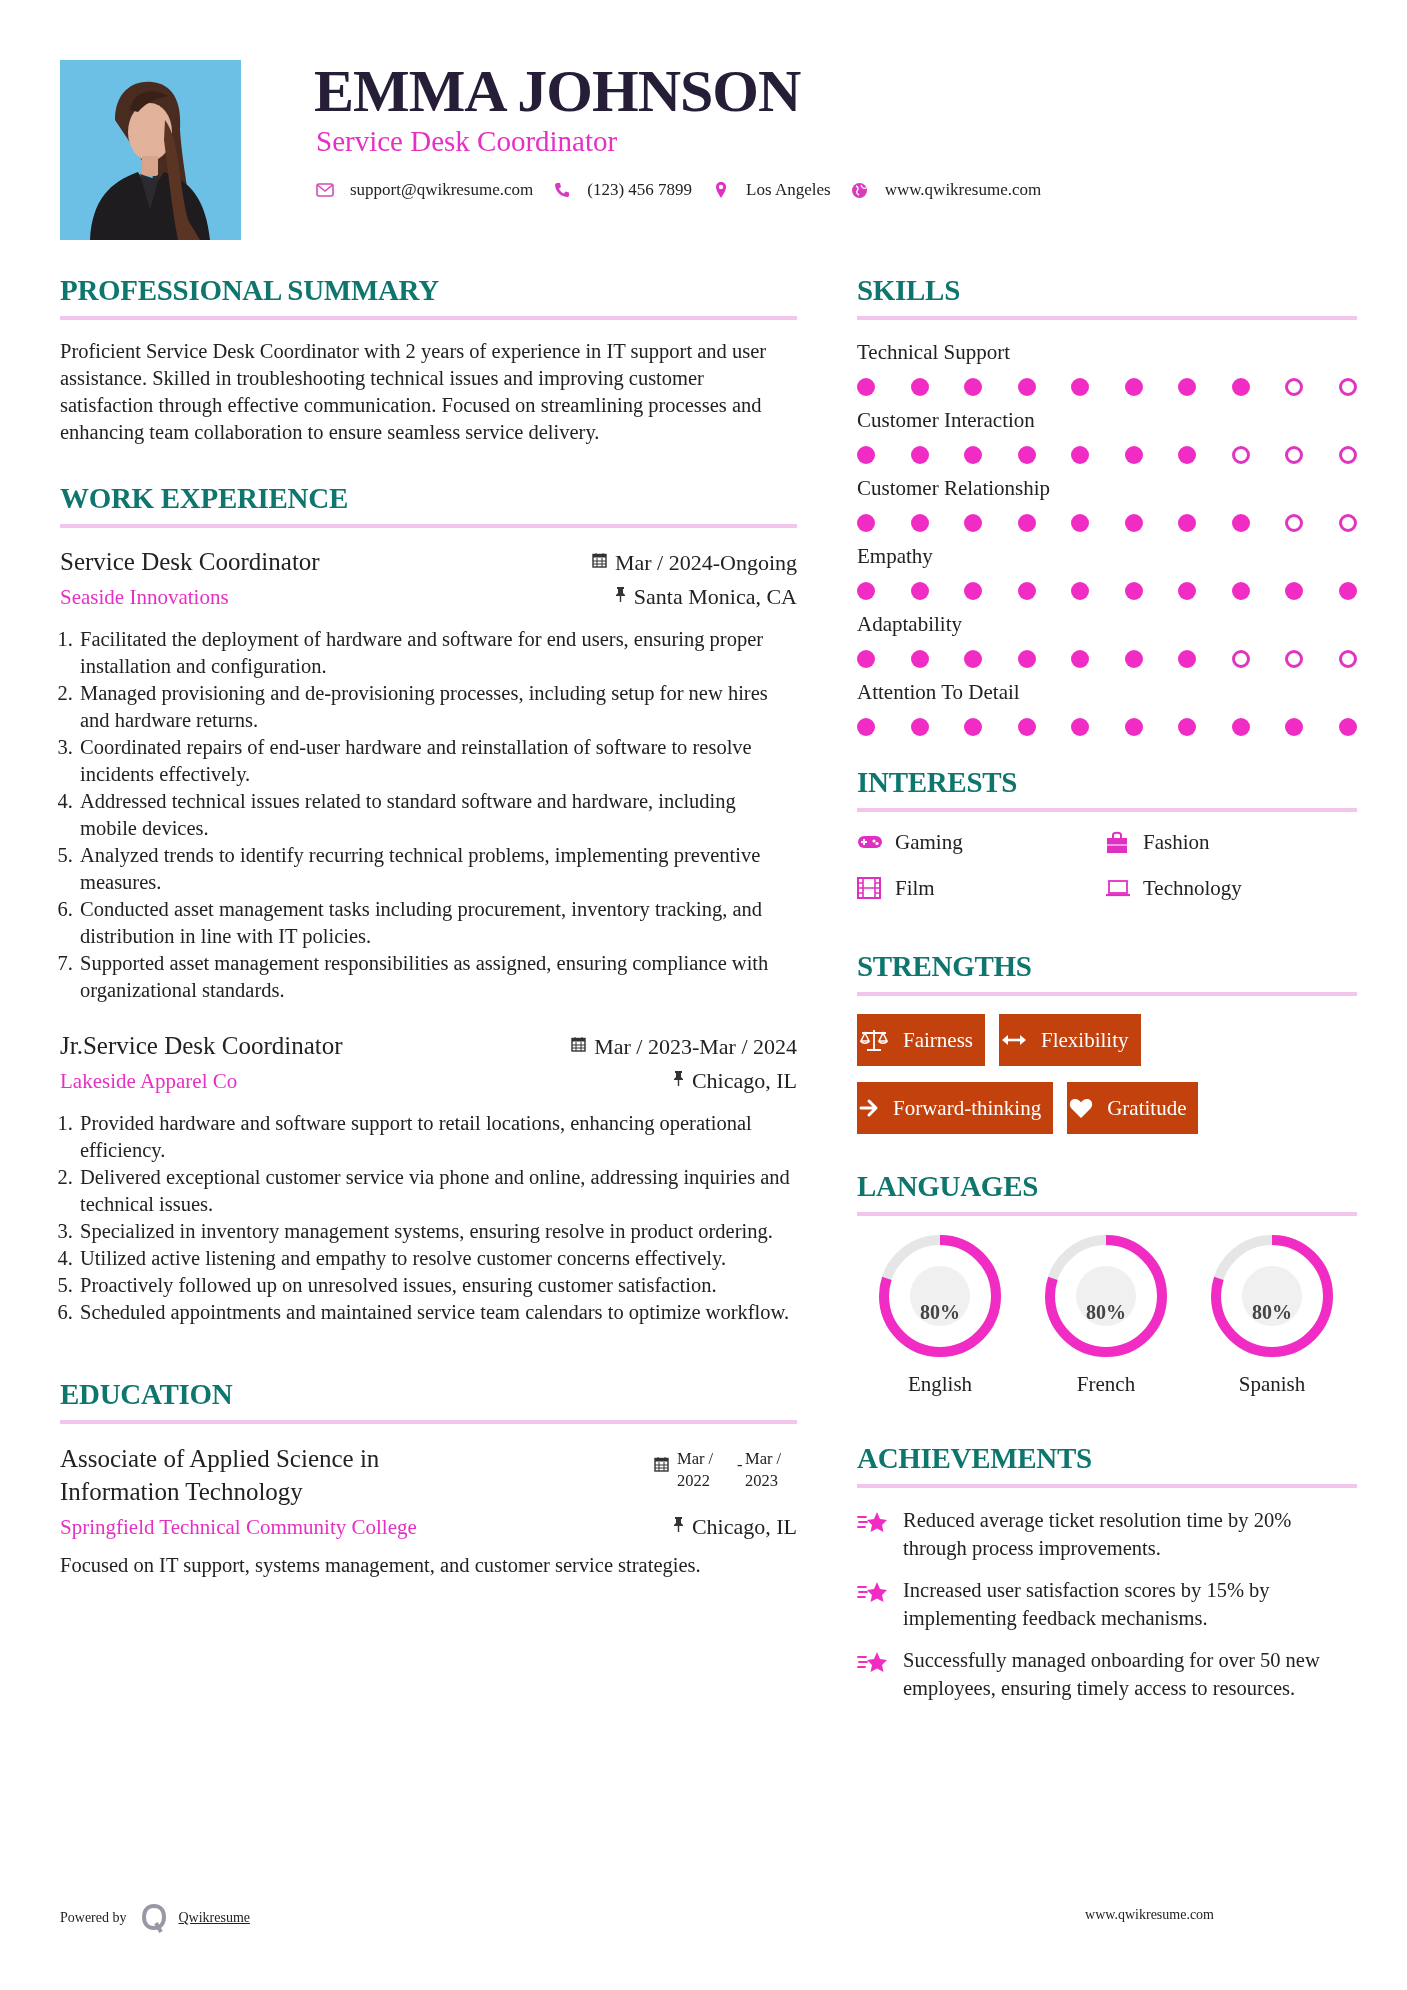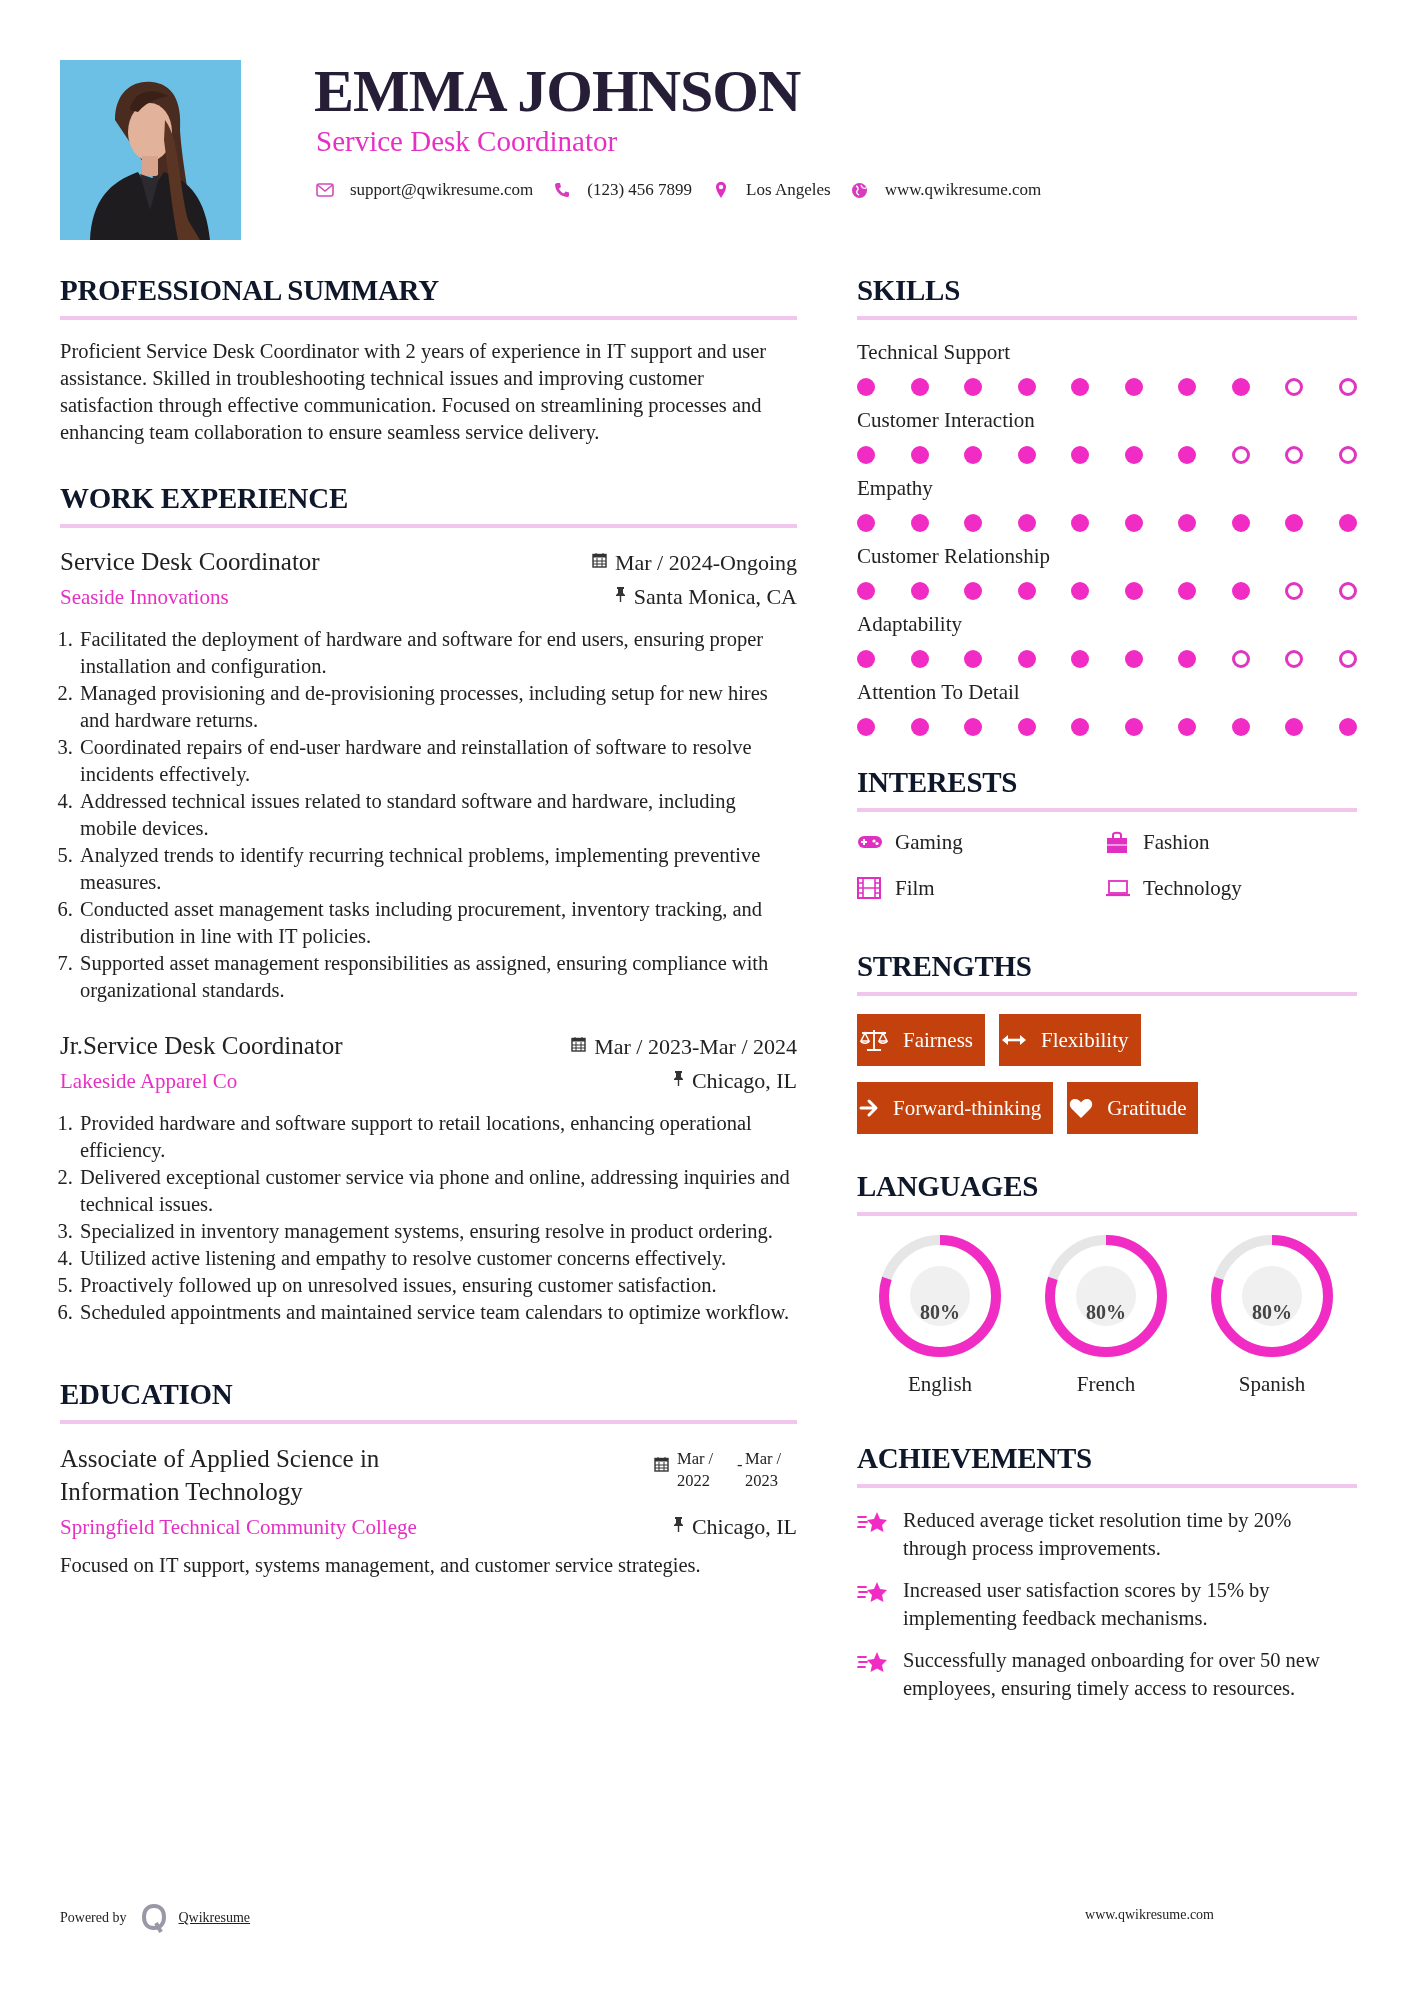--- a/index.html
+++ b/index.html
@@ -12,21 +12,21 @@
 
   .name { position: absolute; left: 314px; top: 56px; font-size: 60px; font-weight: bold; color: #261d37; letter-spacing: -1px; line-height: 70px; }
   .job-title { position: absolute; left: 316px; top: 123px; font-size: 29px; color: #e62fc3; line-height: 36px; }
   .contacts { position: absolute; left: 316px; top: 178px; display: flex; align-items: center; font-size: 17px; color: #222; height: 24px; }
   .contact { display: flex; align-items: center; margin-right: 20px; }
   .contact .ic { width: 18px; height: 18px; margin-right: 16px; display: inline-flex; align-items: center; justify-content: center; }
 
   .col-left { position: absolute; left: 60px; top: 272px; width: 737px; }
   .col-right { position: absolute; left: 857px; top: 272px; width: 500px; }
 
-  .sec-title { font-size: 29px; font-weight: bold; color: #0f172a; line-height: 36px; letter-spacing: -0.3px; }
+  .sec-title { font-size: 29px; font-weight: bold; color: #0f766e; line-height: 36px; letter-spacing: -0.3px; }
   .sec-rule { height: 4px; background: #f2c5ec; margin-top: 8px; margin-bottom: 18px; }
 
   .summary { font-size: 20.5px; line-height: 27px; color: #222; }
 
   .job { margin-bottom: 22px; }
   .job-head { display: flex; justify-content: space-between; align-items: flex-start; }
   .job-role { font-size: 25px; color: #222; line-height: 32px; }
   .job-meta { font-size: 22px; color: #222; display: flex; align-items: flex-start; line-height: 22px; margin-top: 6px; padding-left: 7px; }
   .job-meta .ic { margin-right: 8px; display: inline-flex; }
   .job-sub { display: flex; justify-content: space-between; align-items: center; margin-top: 4px; }
@@ -281,47 +281,47 @@
               <span class="dot"></span>
               <span class="dot"></span>
               <span class="dot"></span>
               <span class="dot"></span>
               <span class="dot empty"></span>
               <span class="dot empty"></span>
               <span class="dot empty"></span>
             </div>
           </div>
           <div class="skill">
+            <div class="skill-label">Customer Relationship</div>
+            <div class="dots">
+              <span class="dot"></span>
+              <span class="dot"></span>
+              <span class="dot"></span>
+              <span class="dot"></span>
+              <span class="dot"></span>
+              <span class="dot"></span>
+              <span class="dot"></span>
+              <span class="dot"></span>
+              <span class="dot empty"></span>
+              <span class="dot empty"></span>
+            </div>
+          </div>
+          <div class="skill">
             <div class="skill-label">Empathy</div>
             <div class="dots">
               <span class="dot"></span>
               <span class="dot"></span>
               <span class="dot"></span>
               <span class="dot"></span>
               <span class="dot"></span>
               <span class="dot"></span>
               <span class="dot"></span>
               <span class="dot"></span>
               <span class="dot"></span>
               <span class="dot"></span>
-            </div>
-          </div>
-          <div class="skill">
-            <div class="skill-label">Customer Relationship</div>
-            <div class="dots">
-              <span class="dot"></span>
-              <span class="dot"></span>
-              <span class="dot"></span>
-              <span class="dot"></span>
-              <span class="dot"></span>
-              <span class="dot"></span>
-              <span class="dot"></span>
-              <span class="dot"></span>
-              <span class="dot empty"></span>
-              <span class="dot empty"></span>
             </div>
           </div>
           <div class="skill">
             <div class="skill-label">Adaptability</div>
             <div class="dots">
               <span class="dot"></span>
               <span class="dot"></span>
               <span class="dot"></span>
               <span class="dot"></span>
               <span class="dot"></span>

